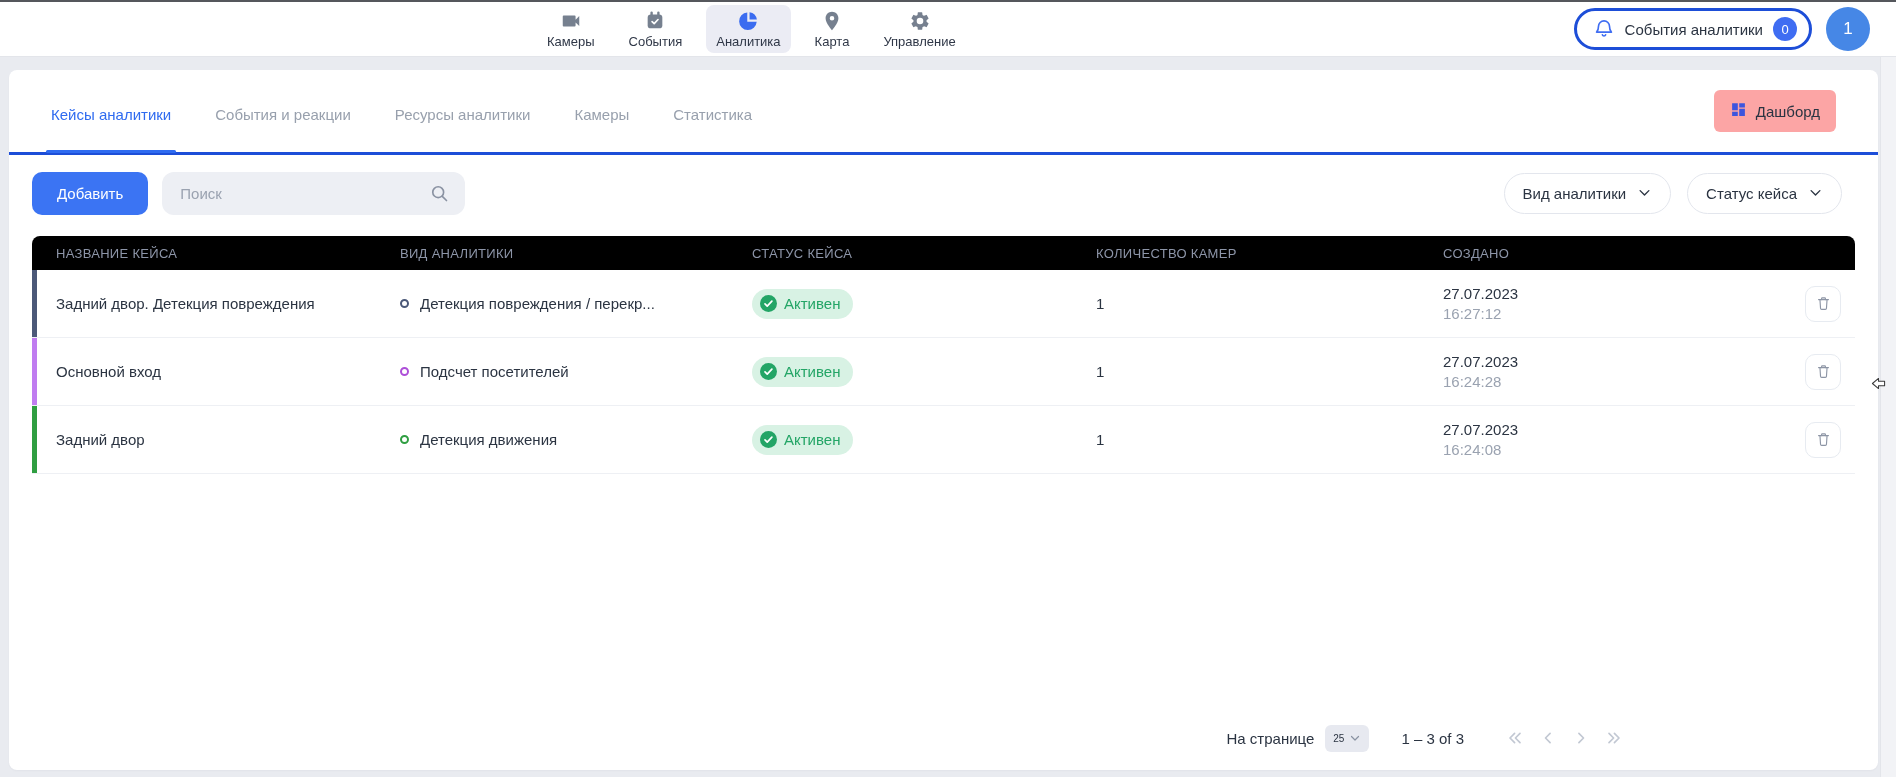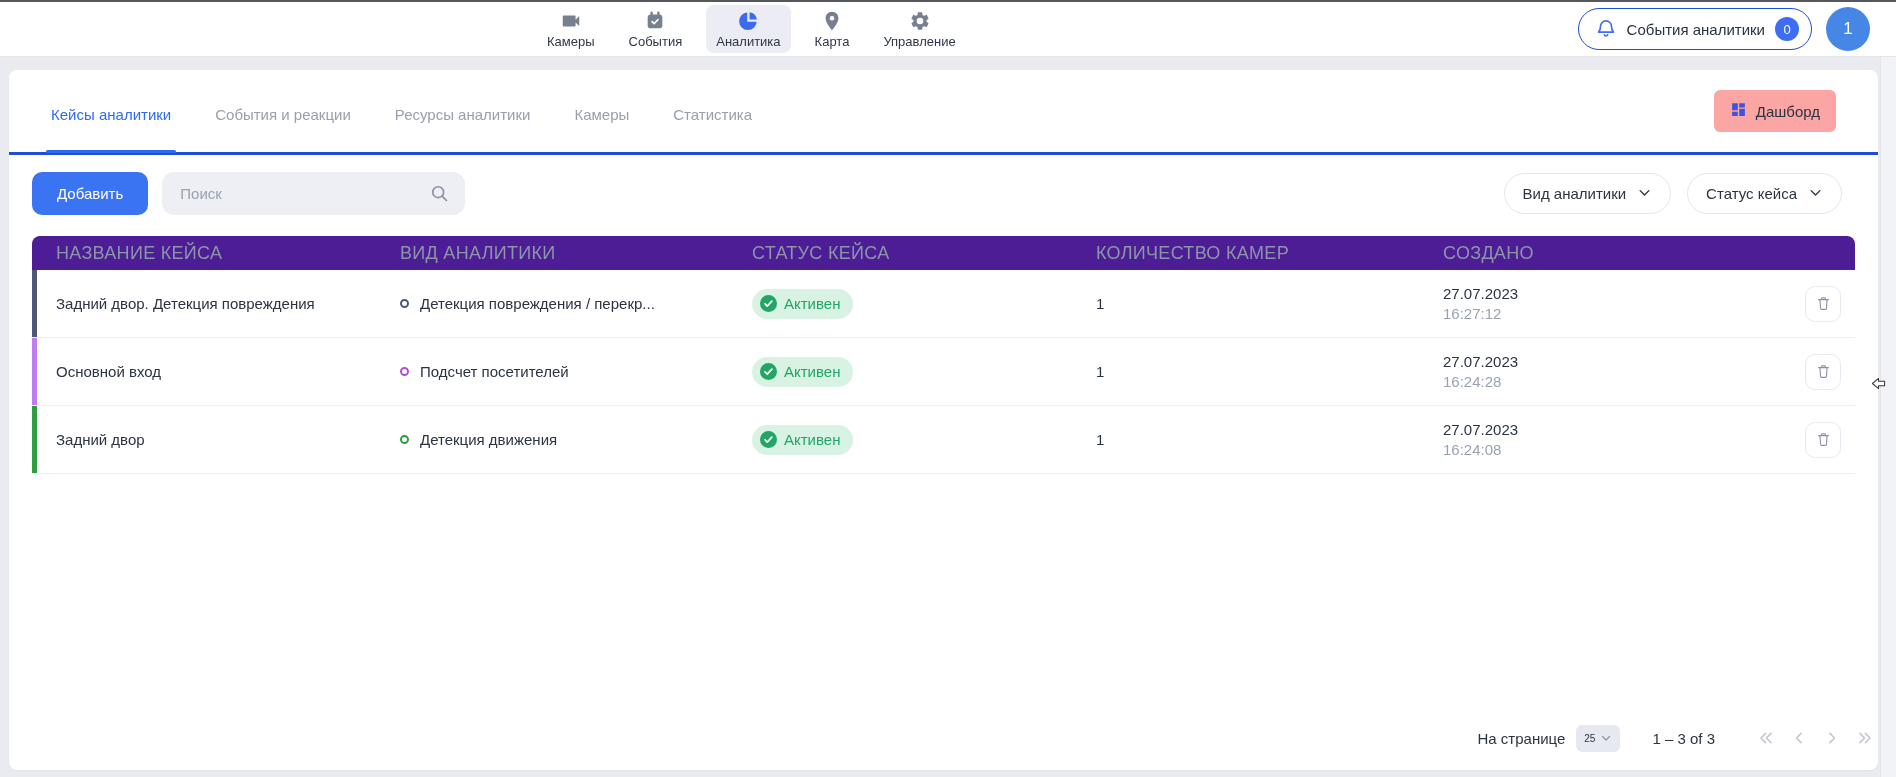--- a/index.html
+++ b/index.html
@@ -22,21 +22,21 @@
   .nav-item {
     display:flex; flex-direction:column; align-items:center; justify-content:center;
     gap:2px; padding:5px 10px 4px; border-radius:8px; cursor:pointer;
   }
   .nav-item .nav-label { font-size:13px; color:#2f3747; line-height:15px; }
   .nav-item svg { display:block; }
   .nav-item.active { background:#ebecf4; }
   .nav-right { margin-left:auto; display:flex; align-items:center; gap:14px; padding-right:26px; }
   .events-pill {
     display:flex; align-items:center; gap:10px; height:42px; padding:0 12px 0 16px;
-    background:#fff; border:1px solid #1d4ed8; border-radius:21px; cursor:pointer;
+    background:#fff; border:3px solid #1d4ed8; border-radius:21px; cursor:pointer;
     font-size:15px; color:#2b3442; font-family:inherit;
   }
   .count-badge {
     min-width:24px; height:24px; border-radius:12px; background:#3f6df2; color:#fff;
     font-size:13px; display:flex; align-items:center; justify-content:center; padding:0 7px;
   }
   .avatar {
     width:44px; height:44px; border-radius:50%; background:#4687e6; color:#fff;
     font-size:17px; display:flex; align-items:center; justify-content:center; cursor:pointer;
   }
@@ -84,22 +84,22 @@
   .filter-pill {
     height:41px; border:1px solid #e3e6ed; background:#fff; border-radius:21px;
     display:flex; align-items:center; gap:11px; padding:0 18px; cursor:pointer;
     font-size:15px; color:#2b3442; font-family:inherit;
   }
 
   
   .table { margin:21px 23px 0; }
   .tgrid { display:grid; grid-template-columns:368px 352px 344px 347px 1fr 64px; align-items:center; }
   .thead {
-    height:34px; background:#4c1d95; border-radius:8px 8px 0 0;
-    color:#8d95a8; font-size:18px; letter-spacing:.3px;
+    height:34px; background:#000000; border-radius:8px 8px 0 0;
+    color:#8d95a8; font-size:13px; letter-spacing:.3px;
   }
   .thead .th:first-child { padding-left:24px; }
   .trow {
     height:68px; position:relative; border-bottom:1px solid #eef0f4; font-size:15px; cursor:pointer;
   }
   .row-bar { position:absolute; left:0; top:0; bottom:0; width:5px; background:var(--c,#888); }
   .cell-name { padding-left:24px; }
   .cell-type { display:flex; align-items:center; gap:11px; }
   .ring { width:9px; height:9px; border:2px solid var(--c,#888); border-radius:50%; flex:none; }
   .badge {
@@ -111,21 +111,21 @@
   .cell-actions { display:flex; justify-content:center; }
   .del-btn {
     width:36px; height:36px; border:1px solid #e7ebf1; background:#fff; border-radius:10px;
     display:flex; align-items:center; justify-content:center; cursor:pointer;
   }
 
   
   .fill { flex:1; }
   .tfoot {
     height:64px; display:flex; align-items:center; justify-content:flex-end;
-    font-size:15px; color:#2b3442;
+    padding-right:251px; font-size:15px; color:#2b3442;
   }
   .per-page-label { margin-right:11px; }
   .per-page-select {
     height:27px; background:#e7e9f0; border:none; border-radius:6px; cursor:pointer;
     display:flex; align-items:center; gap:5px; padding:0 8px; font-size:10px;
     color:#2b3442; font-family:inherit;
   }
   .page-range { margin-left:32px; margin-right:38px; }
   .pager { display:flex; gap:7px; }
   .pager button {

